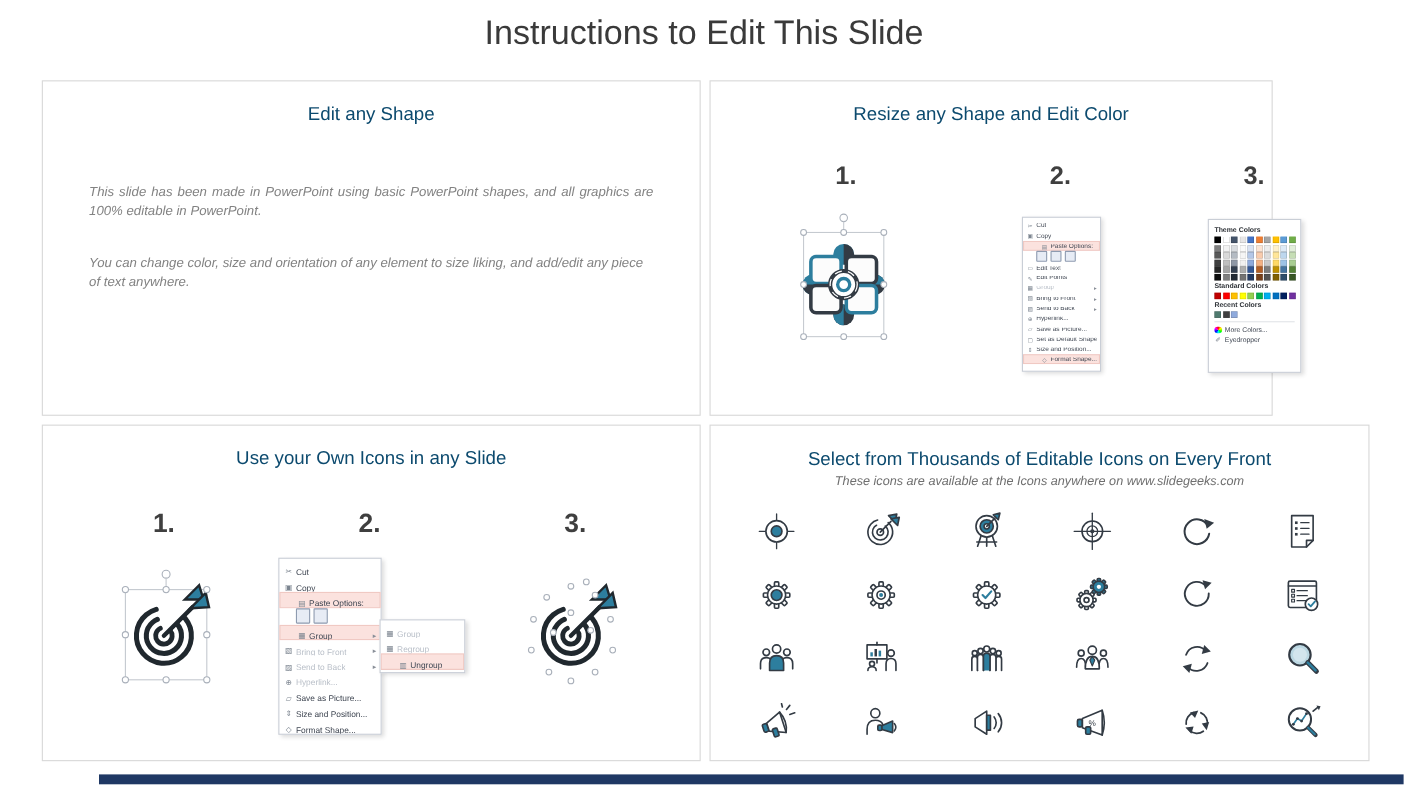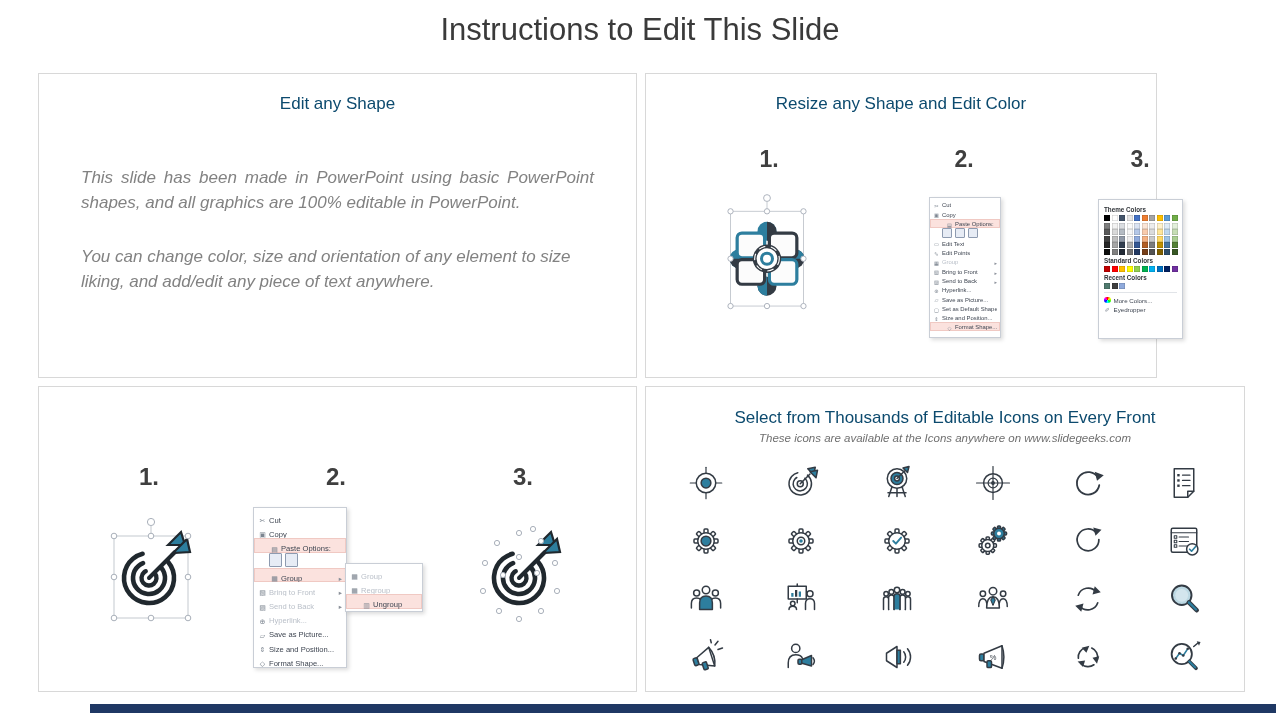--- a/index.html
+++ b/index.html
@@ -7,21 +7,21 @@
   .slide{position:absolute;inset:0;background:#fff;}
   .slide-title{position:absolute;top:12px;left:0;width:100%;text-align:center;font-size:31px;font-weight:400;color:#3a3a3a;margin:0;}
   .panel{position:absolute;background:#fff;border:1px solid #d8d8d8;box-sizing:border-box;}
   .panel.tl{left:38px;top:73px;width:599px;height:305px;}
   .panel.tr{left:645px;top:73px;width:512px;height:305px;}
   .panel.bl{left:38px;top:386px;width:599px;height:306px;}
   .panel.br{left:645px;top:386px;width:600px;height:306px;}
   .panel h2{font-size:17px;font-weight:400;text-align:center;margin:20px 10px 0;color:#0c4a6e;}
   .panel.br h2{margin-top:21px;}
   .subtitle{font-size:11.5px;font-style:italic;text-align:center;color:#6f6f6f;margin:4px 0 0;}
-  .bodytext{font-size:17px;font-style:italic;color:#828282;padding:0 42px;line-height:1.45;margin:0;}
+  .bodytext{font-size:12px;font-style:italic;color:#828282;padding:0 42px;line-height:1.45;margin:0;}
   .p1{margin-top:52px;text-align:justify;}
   .p2{margin-top:30px;}
   .step{position:absolute;transform:translateX(-50%);font-weight:bold;font-size:23px;color:#3f3f3f;}
   
   .menu{position:absolute;background:#fff;border:1px solid #c9ced6;box-shadow:2px 2px 4px rgba(0,0,0,.14);color:#3f4652;padding:2px 0;box-sizing:border-box;}
   .menu-sm{width:72px;font-size:5.9px;line-height:1;}
   .menu-sm .mrow{height:9.3px;padding:0 3px;}
   .menu-sm .mico{width:7px;font-size:5.2px;}
   .menu-lg{width:94px;font-size:7.6px;line-height:1;}
   .menu-lg .mrow{height:14.2px;padding:0 4px;}
@@ -270,20 +270,21 @@
           <span>More Colors...</span>
         </div>
         <div class="pitem">
           <span class="pglyph">✐</span>
           <span>Eyedropper</span>
         </div>
       </div>
   </section>
 
   <section class="panel bl">
+    <h2>Use your Own Icons in any Slide</h2>
     <span class="step" style="left:110px;top:76px;font-size:24px">1.</span>
     <span class="step" style="left:297px;top:76px;font-size:24px">2.</span>
     <span class="step" style="left:484px;top:76px;font-size:24px">3.</span>
 
     <svg class="gfx" style="left:62px;top:128px" width="100" height="115" viewBox="0 0 100 115">
       <circle cx="50" cy="7" r="3.6" stroke="#a9b0ba" fill="#fff"></circle>
       <line x1="50" y1="10.5" x2="50" y2="21" stroke="#c4c9cf"></line>
       <rect x="13" y="21" width="74" height="82" fill="none" stroke="#c4c9cf"></rect>
       <g stroke="#20282e" fill="none" stroke-linecap="round">
         <circle cx="48" cy="63" r="25" stroke-width="4.6" stroke-dasharray="128 30" transform="rotate(-40 48 63)"></circle>

